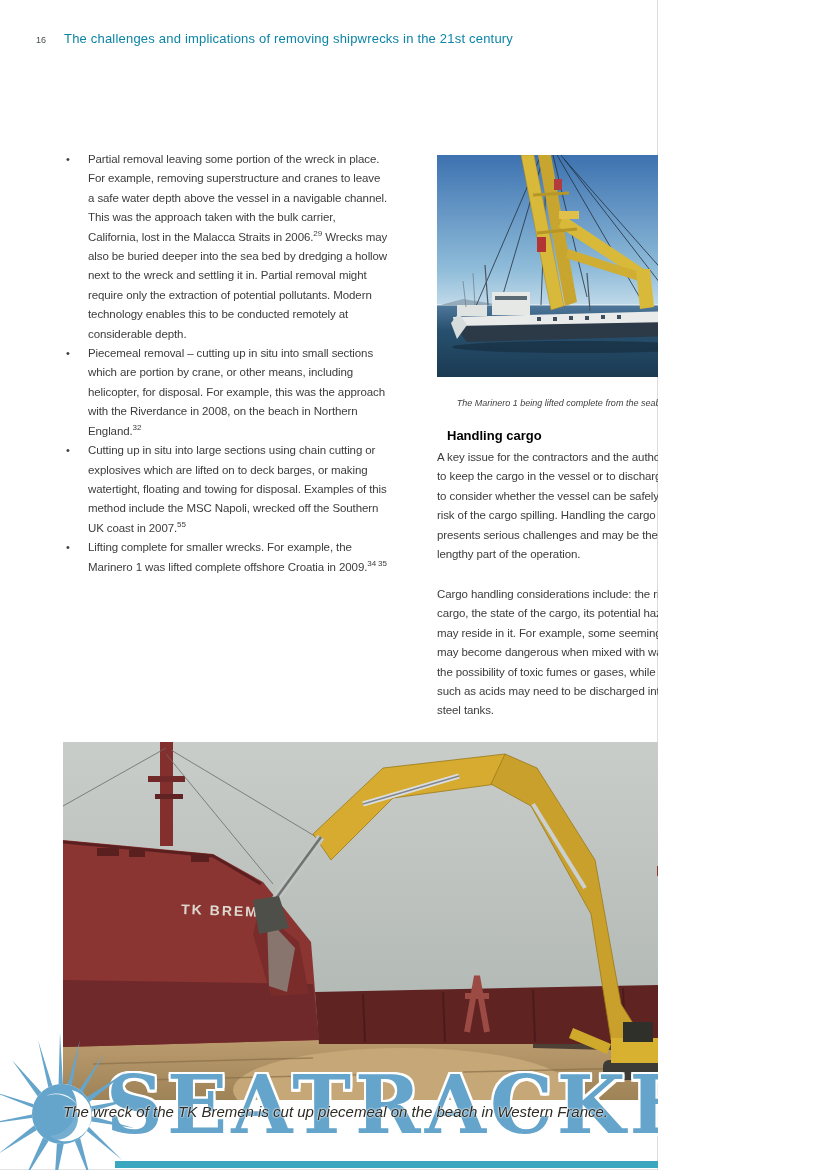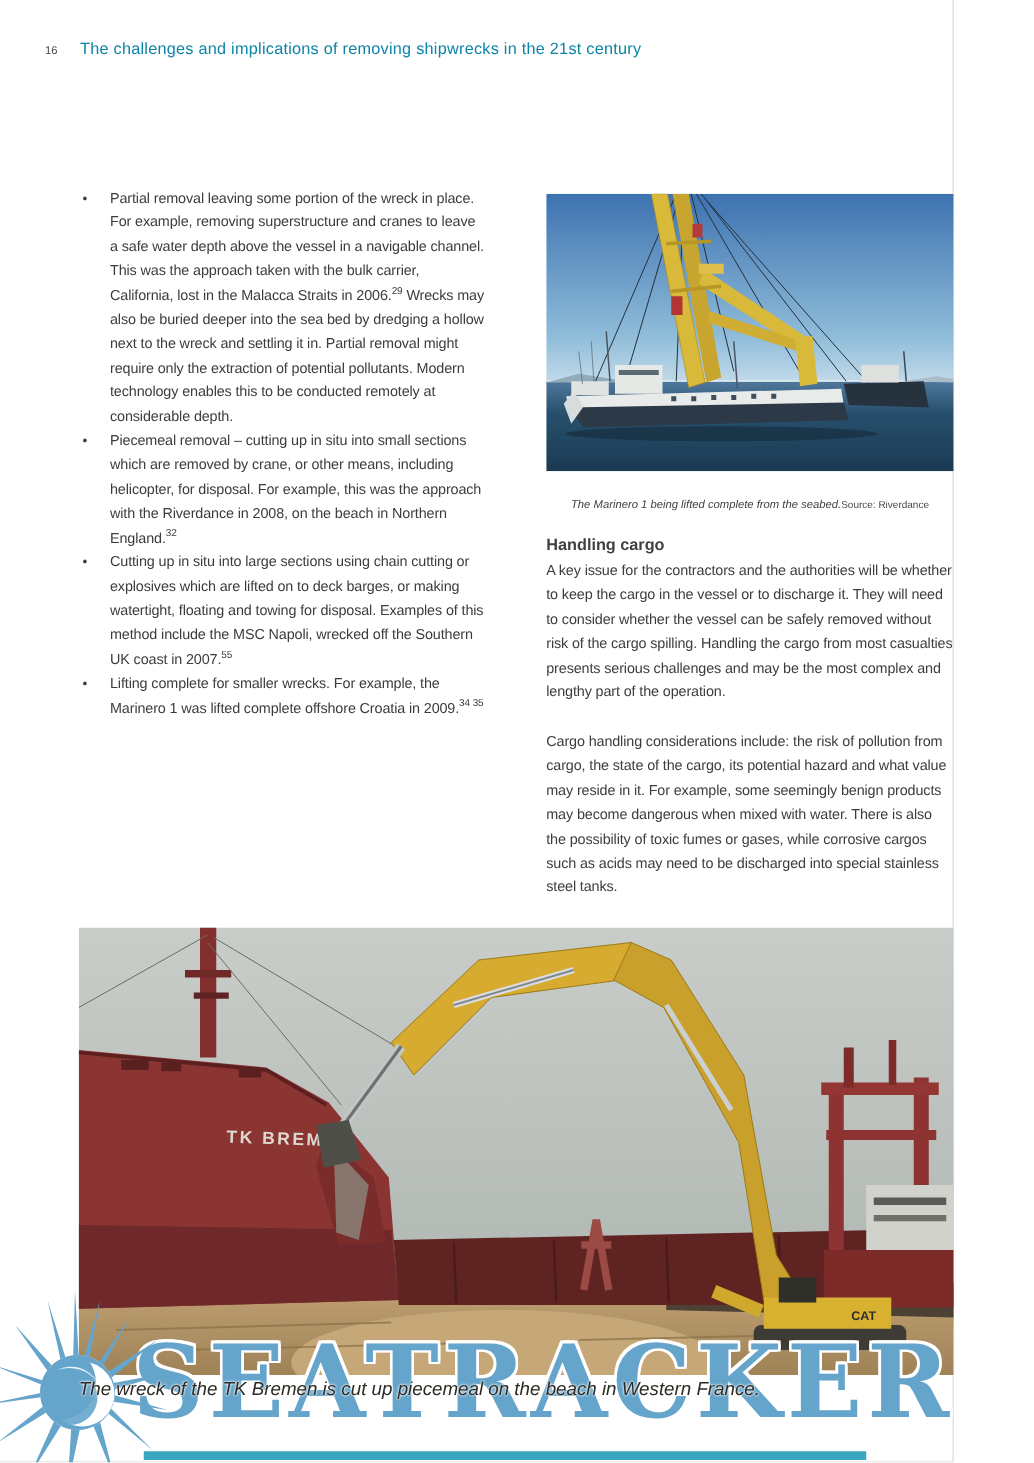--- a/index.html
+++ b/index.html
@@ -1,17 +1,17 @@
 <!DOCTYPE html>
 <html><head>
 <meta charset="utf-8">
 <style>
   html,body { margin:0; padding:0; background:#ffffff; }
   .page {
-    position:relative; width:763px; height:1170px; background:#ffffff;
+    position:relative; width:658px; height:1170px; background:#ffffff;
     font-family:"Liberation Sans", sans-serif; overflow:hidden;
     box-shadow: inset -1px 0 0 #dcdcdc, inset 0 -1px 0 #e4e4e4;
   }
   
   .header { position:absolute; top:31px; left:36px; display:flex; align-items:baseline; }
   .page-num { font-size:9px; color:#474d4f; width:28px; }
   .header-title { font-size:13px; color:#0c84a6; letter-spacing:0.2px; }
 
   
   .bullets {
@@ -21,21 +21,21 @@
   }
   .bullets li { position:relative; padding-left:25px; width:300px; }
   .bullets li::before { content:"•"; position:absolute; left:3px; top:0; font-size:11px; color:#3c3c3c; }
   .bullets sup, .para sup { font-size:8px; line-height:0; }
 
   
   .photo1 { position:absolute; left:437px; top:155px; width:326px; height:222px; display:block; }
   .caption-row { position:absolute; left:437px; top:386px; width:326px; display:flex; justify-content:center; align-items:baseline;margin-top:12px; }
   .cap { font-style:italic; font-size:9px; color:#3f3f3f; }
   .source { font-size:8px; color:#4a4a4a; }
-  .heading { position:absolute; left:437px; top:428px; font-size:13px; font-weight:bold; color:#404040; }
+  .heading { position:absolute; left:447px; top:428px; font-size:13px; font-weight:bold; color:#000000; }
   .para { position:absolute; left:437px; width:327px; font-size:11.5px; line-height:19.4px; color:#3c3c3c; letter-spacing:-0.1px; }
   #para1 { top:448px; }
   #para2 { top:585px; }
 
   
   .photo2 { position:absolute; left:63px; top:742px; width:700px; height:358px; display:block; z-index:1; }
   .cap2 { position:absolute; left:63px; top:1103px; z-index:30; font-style:italic; font-size:15px; color:#2e2a24;
           text-shadow: 0 0 2px #ffffff, 0 0 2px #ffffff; }
 
   
@@ -55,21 +55,21 @@
 
 <div class="page">
 
   <div class="header">
     <span class="page-num">16</span>
     <span class="header-title">The challenges and implications of removing shipwrecks in the 21st century</span>
   </div>
 
   <ul class="bullets">
       <li><span>Partial removal leaving some portion of the wreck in place. For example, removing superstructure and cranes to leave a safe water depth above the vessel in a navigable channel. This was the approach taken with the bulk carrier, California, lost in the Malacca Straits in 2006.</span><sup>29</sup><span> Wrecks may also be buried deeper into the sea bed by dredging a hollow next to the wreck and settling it in. Partial removal might require only the extraction of potential pollutants. Modern technology enables this to be conducted remotely at considerable depth.</span></li>
-      <li><span>Piecemeal removal – cutting up in situ into small sections which are removed by crane, or other means, including helicopter, for disposal. For example, this was the approach with the Riverdance in 2008, on the beach in Northern England.</span><sup>32</sup></li>
+      <li><span>Piecemeal removal – cutting up in situ into small sections which are portion by crane, or other means, including helicopter, for disposal. For example, this was the approach with the Riverdance in 2008, on the beach in Northern England.</span><sup>32</sup></li>
       <li><span>Cutting up in situ into large sections using chain cutting or explosives which are lifted on to deck barges, or making watertight, floating and towing for disposal. Examples of this method include the MSC Napoli, wrecked off the Southern UK coast in 2007.</span><sup>55</sup></li>
       <li><span>Lifting complete for smaller wrecks. For example, the Marinero 1 was lifted complete offshore Croatia in 2009.</span><sup>34 35</sup></li>
     </ul>
 
   <svg class="photo1" viewBox="0 0 326 222" preserveAspectRatio="none">
     <defs>
       <linearGradient id="sky1" x1="0" y1="0" x2="0" y2="1">
         <stop offset="0" stop-color="#3d72b0"></stop>
           <stop offset="0.75" stop-color="#8fbcd9"></stop>
           <stop offset="1" stop-color="#c3dbea"></stop>

